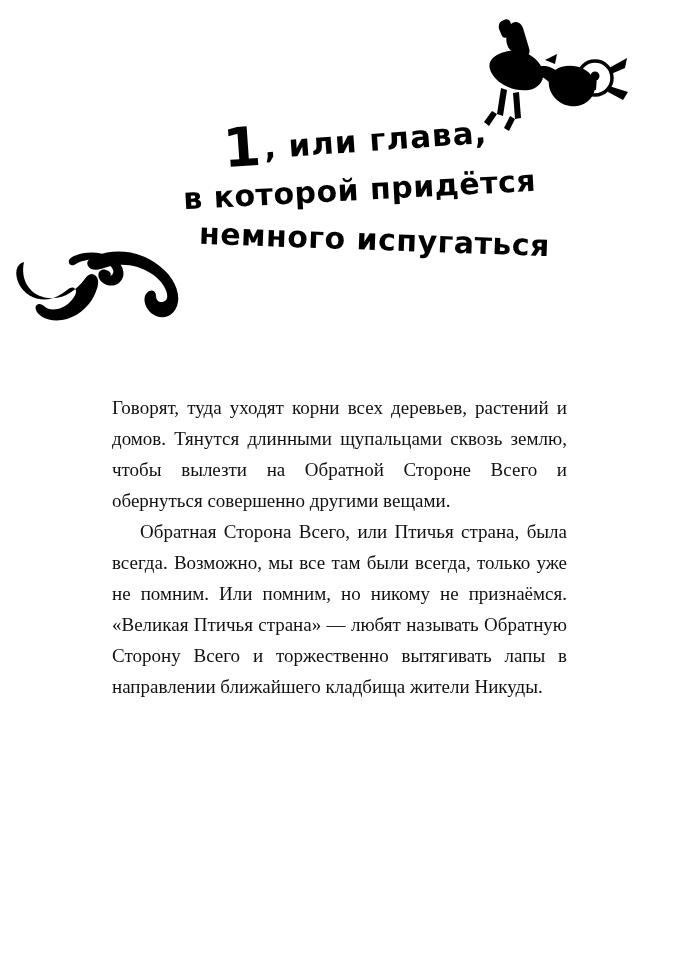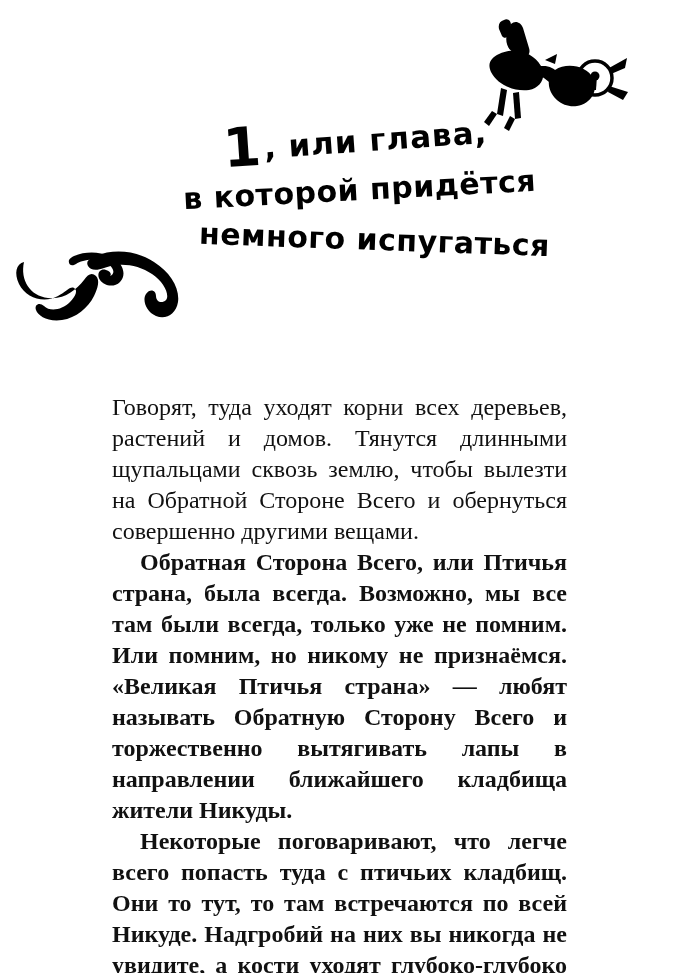--- a/index.html
+++ b/index.html
@@ -84,29 +84,28 @@
 
   
   .body-text {
     position: absolute;
     top: 392px;
     left: 112px;
     width: 455px;
   }
   .para {
     margin: 0 0 0 0;
-    font-size: 24px;
+    font-size: 19px;
     line-height: 31px;
     text-align: justify;
     text-indent: 0;
     hyphens: manual;
   }
   .para + .para {
     text-indent: 28px;
-    font-weight: bold;
   }
 
   
   .folio {
     position: absolute;
     bottom: 48px;
     left: 0;
     right: 0;
     text-align: center;
     font-size: 19px;
@@ -168,17 +167,16 @@
     <div class="heading-line hl1">
       <span class="big">1</span><span>, или глава,</span>
     </div>
     <div class="heading-line hl2">в которой придётся</div>
     <div class="heading-line hl3">немного испугаться</div>
   </div>
 
   <div class="body-text">
     <p class="para">Говорят, туда уходят корни всех деревьев, растений и домов. Тянутся длинными щупальцами сквозь землю, чтобы вылезти на Обратной Стороне Всего и обернуться совершенно другими вещами.</p>
     <p class="para">Обратная Сторона Всего, или Птичья страна, была всегда. Возможно, мы все там были всегда, только уже не помним. Или помним, но никому не признаёмся. «Великая Птичья страна» — любят называть Обратную Сторону Всего и торжественно вытягивать лапы в направлении ближайшего кладбища жители Никуды.</p>
-    <p class="para">Некоторые поговаривают, что легче всего попасть туда с птичьих кладбищ. Они то тут, то там встречаются по всей Никуде. Надгробий на них вы никогда не увидите, а кости уходят глубоко-глубоко в путь к Птичьей стране.</p>
   </div>
 
 
 </div>
 
 </body></html>

